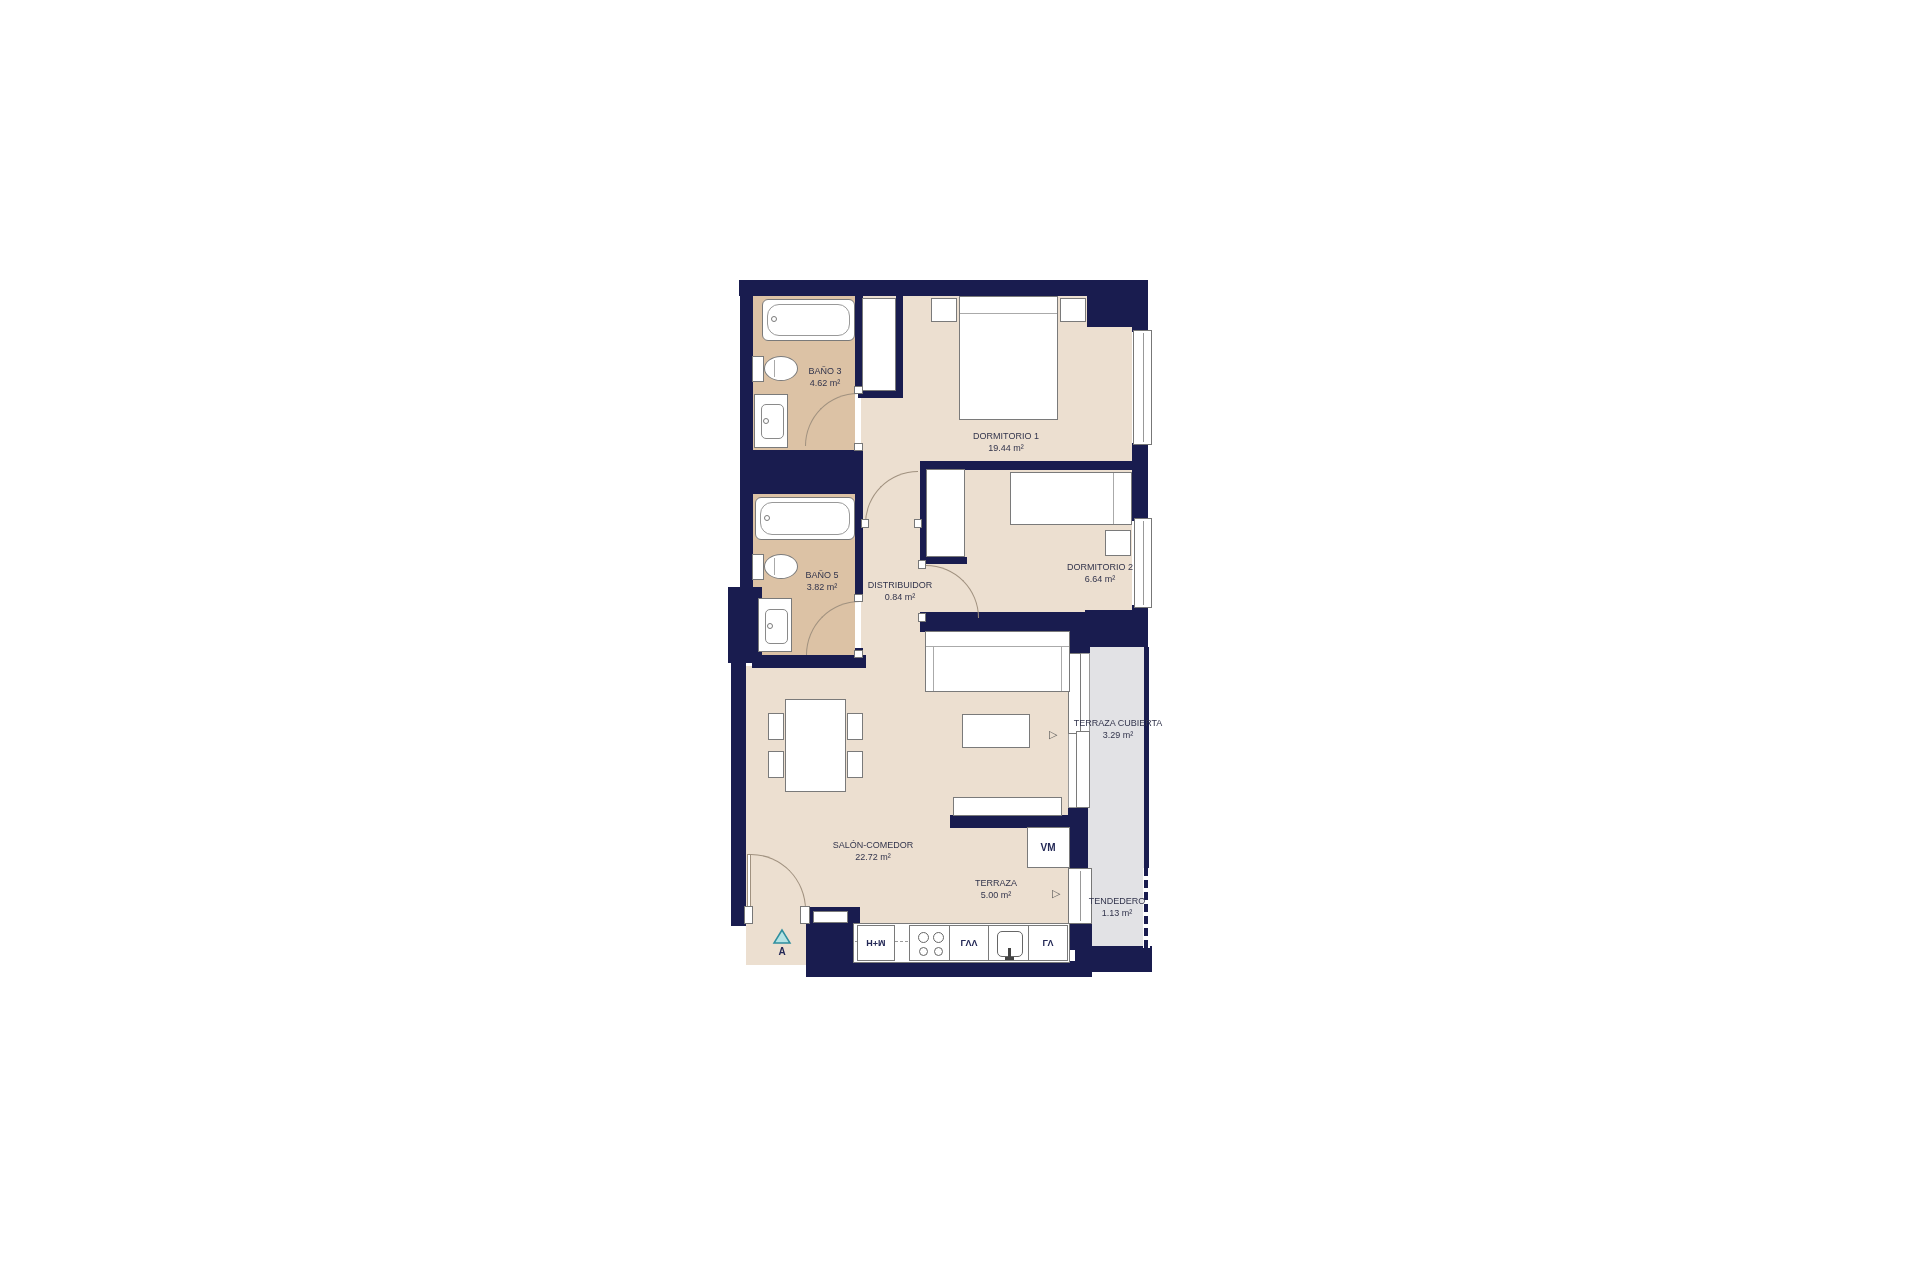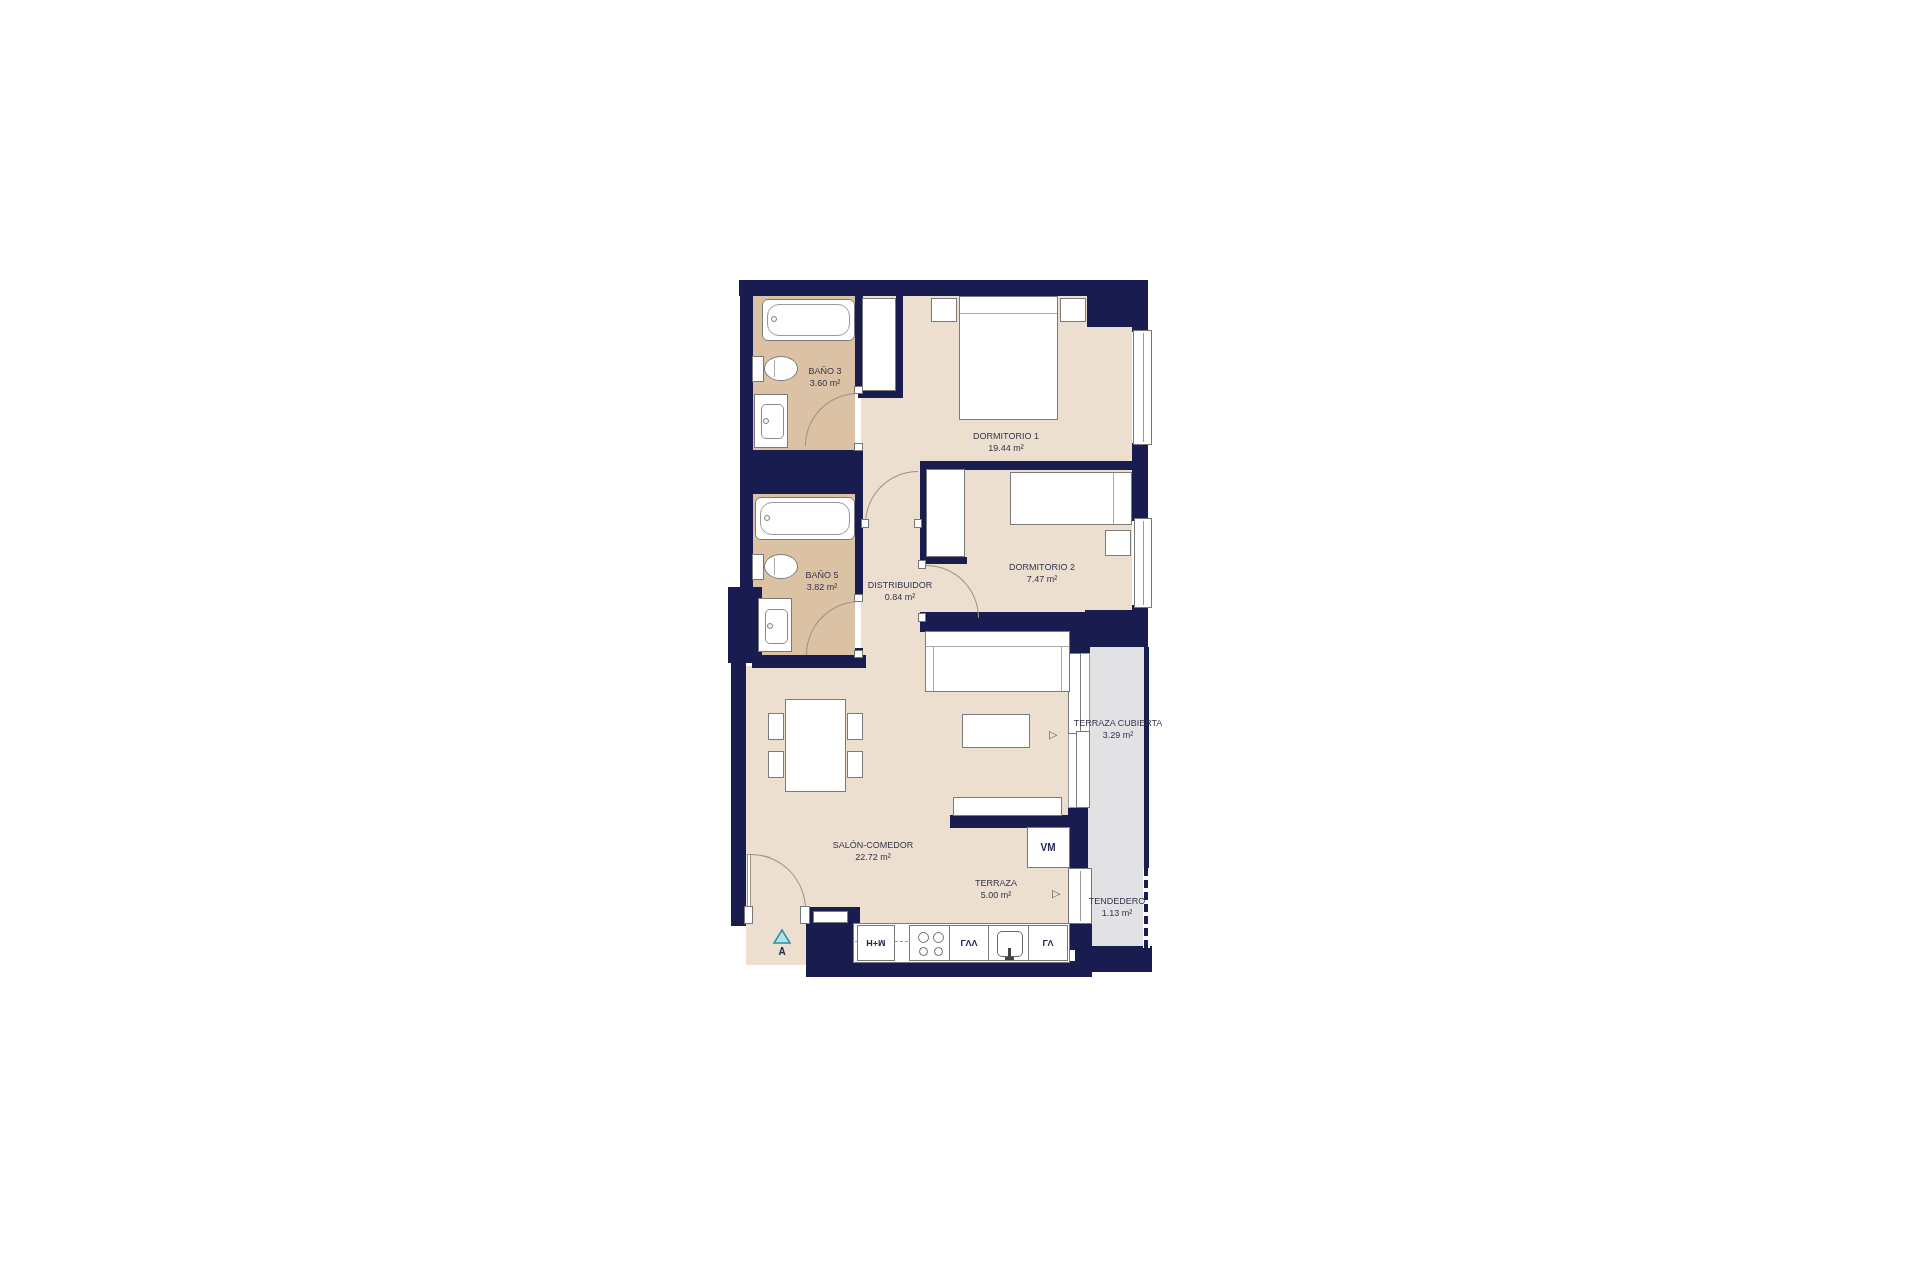--- a/index.html
+++ b/index.html
@@ -190,37 +190,37 @@
   <div class="tri" style="left:1049px;top:729px">▷</div>
   <div class="tri" style="left:1052px;top:888px">▷</div>
 
   <svg class="abs" style="left:770px;top:928px" width="26" height="18">
     <polygon points="12,2 4,15 20,15" fill="#b5e3e4" stroke="#2e8f9e" stroke-width="1.5"></polygon>
   </svg>
   <span class="entry-label" style="left:782px;top:946px">A</span>
 
   <div class="room-label" style="left:825px;top:377px">
     <span style="display:block">BAÑO 3</span>
-    <span style="display:block">3.60 m²</span>
+    <span style="display:block">4.62 m²</span>
   </div>
   <div class="room-label" style="left:1006px;top:442px">
     <span style="display:block">DORMITORIO 1</span>
     <span style="display:block">19.44 m²</span>
   </div>
   <div class="room-label" style="left:822px;top:581px">
     <span style="display:block">BAÑO 5</span>
     <span style="display:block">3.82 m²</span>
   </div>
   <div class="room-label" style="left:900px;top:591px">
     <span style="display:block">DISTRIBUIDOR</span>
     <span style="display:block">0.84 m²</span>
   </div>
-  <div class="room-label" style="left:1042px;top:573px">
+  <div class="room-label" style="left:1100px;top:573px">
     <span style="display:block">DORMITORIO 2</span>
-    <span style="display:block">7.47 m²</span>
+    <span style="display:block">6.64 m²</span>
   </div>
   <div class="room-label" style="left:873px;top:851px">
     <span style="display:block">SALÓN-COMEDOR</span>
     <span style="display:block">22.72 m²</span>
   </div>
   <div class="room-label" style="left:996px;top:889px">
     <span style="display:block">TERRAZA</span>
     <span style="display:block">5.00 m²</span>
   </div>
   <div class="room-label" style="left:1118px;top:729px">

